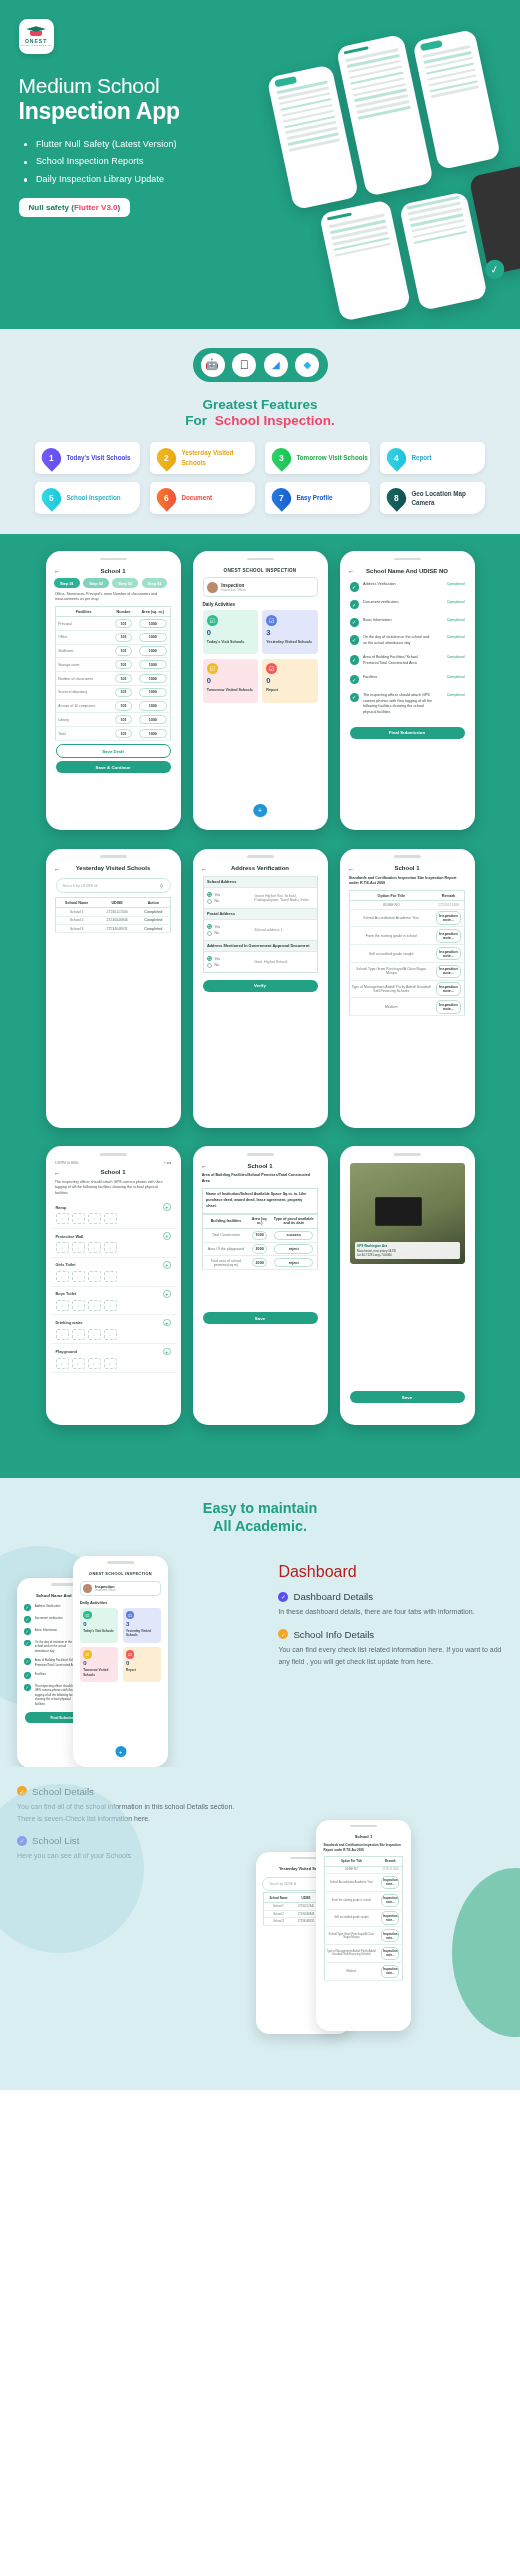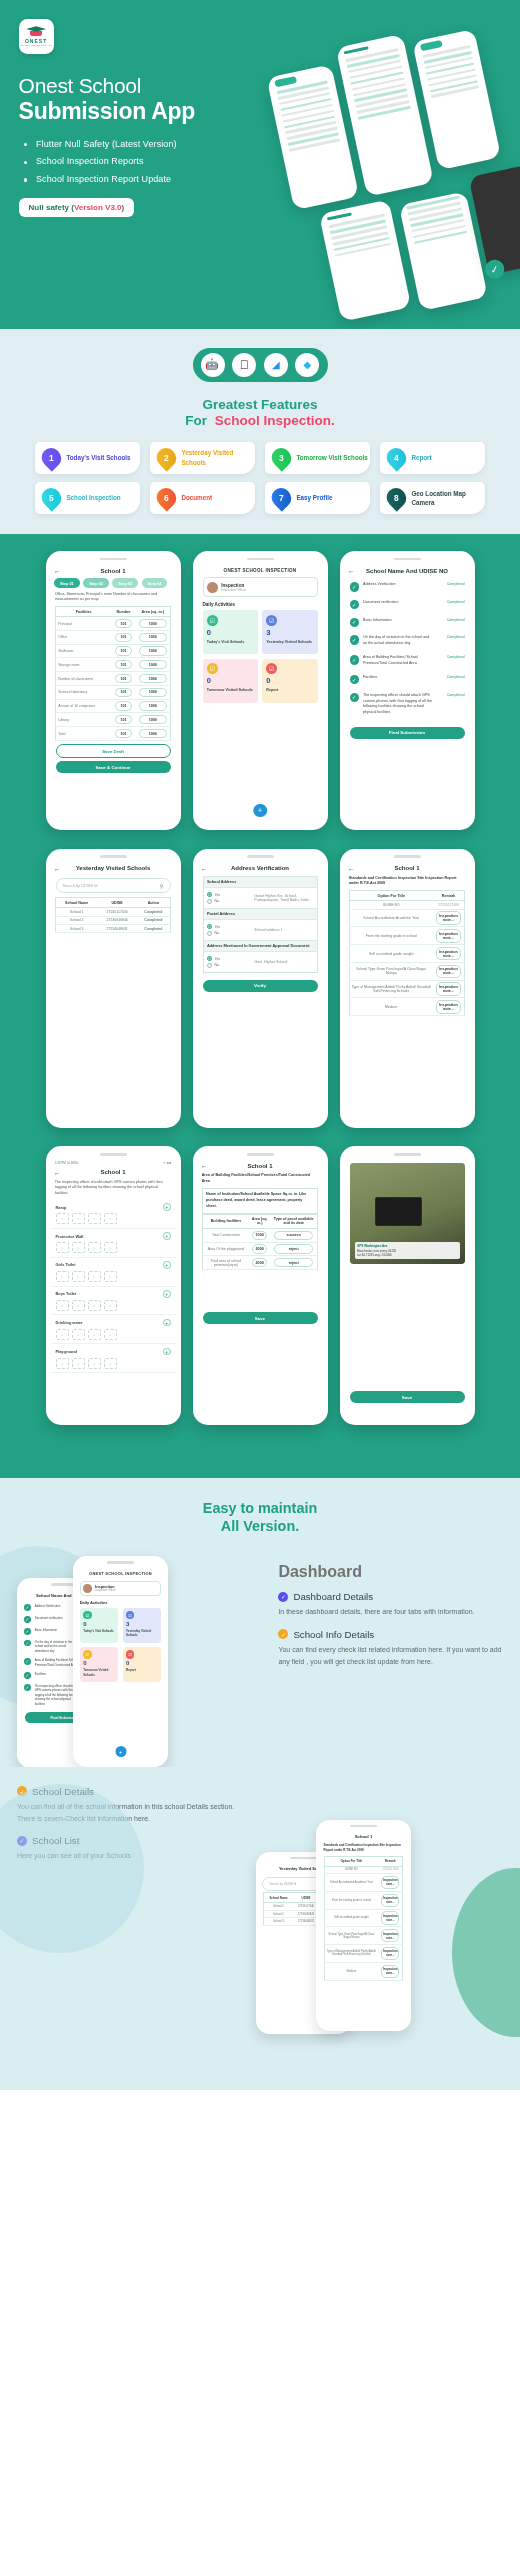--- a/index.html
+++ b/index.html
@@ -110,21 +110,21 @@
   .maintain{background:#d9eef1;padding:22px 0 0;position:relative;overflow:hidden}
   .maintain h2{text-align:center;font-size:14.4px;font-weight:700;color:#1fa083}
   .maintain h2 .l2{display:block;margin-top:2.5px}
   .blob{position:absolute;background:#b6dfe3;border-radius:50%;opacity:.55}
 
   .dash-sec{display:flex;gap:8.4px;padding:22px 17px 0;position:relative}
   .dash-phones{position:relative;width:253px;height:211px}
   .mini{width:95px;height:190px;background:#fff;border-radius:13.5px;box-shadow:0 5px 13.5px rgba(0,0,0,.14);padding:4.2px 3.4px;position:absolute;overflow:hidden}
   .mini .scr{font-size:3.4px}
   .info{flex:1;padding-top:6.8px}
-  .info h3{font-size:16px;font-weight:700;color:#737373;margin-bottom:10px}
+  .info h3{font-size:16px;font-weight:400;color:#b91c1c;margin-bottom:10px}
   .irow{display:flex;align-items:center;gap:5px;margin-bottom:4.2px}
   .ic{width:10px;height:10px;border-radius:50%;display:flex;align-items:center;justify-content:center;color:#fff;font-size:6px;flex:0 0 auto}
   .ih{font-size:9.7px;font-weight:400;color:#36424a}
   .ip{font-size:7px;line-height:1.65;color:#5d6a72;margin:0 0 11px 0}
 
   .schools-sec{background:#d9eef1;padding:18.6px 17px 25px;position:relative;overflow:hidden}
   .schools-sec h3{font-size:16px;font-weight:700;color:#4cc3a5;margin-bottom:10px}
   .sch-wrap{display:flex;gap:10px}
   .sch-text{width:237px}
   .sch-phones{flex:1;position:relative;height:279px}
@@ -200,30 +200,30 @@
 
     <div class="logo-box">
       <div class="cap">
         <div class="cap-top"></div>
           <div class="cap-body"></div>
       </div>
       <div class="logo-word">ONEST</div>
       <div class="logo-sub">SCHOOL INSPECTION APP</div>
     </div>
 
-    <div class="hero-title1">Onest School</div>
-    <div class="hero-title2">Submission App</div>
+    <div class="hero-title1">Medium School</div>
+    <div class="hero-title2">Inspection App</div>
 
     <ul class="bullets">
       <li>Flutter Null Safety (Latest Version)</li>
       <li>School Inspection Reports</li>
-      <li>School Inspection Report Update</li>
+      <li>Daily Inspection Library Update</li>
     </ul>
 
-    <div class="badge"><span>Null safety (</span><span class="ver">Version V3.0</span><span>)</span></div>
+    <div class="badge"><span>Null safety (</span><span class="ver">Flutter V3.0</span><span>)</span></div>
   </section>
 
   <section class="features">
     <div class="os-pill">
       <div class="os-ic">
           <span style="color:#8bc34a;font-size:11px">🤖</span>
         </div>
       <div class="os-ic">
           <span style="color:#111;font-size:12px"></span>
         </div>
@@ -795,21 +795,21 @@
           </div>
         </div>
         <div class="btn" style="margin-top:127px">Save</div>
       </div>
         </div>
     </div>
   </section>
 
   <section class="maintain">
     <div class="blob" style="width:161px;height:161px;left:-42px;top:68px"></div>
-    <h2><span>Easy to maintain</span><span class="l2">All Version.</span></h2>
+    <h2><span>Easy to maintain</span><span class="l2">All Academic.</span></h2>
 
     <div class="dash-sec">
       <div class="dash-phones">
         <div class="mini" style="left:0;top:22px">
             <div class="notch"></div>
             <div class="scr">
           <div class="appbar c">
                 <div class="t" style="font-size:4.2px">School Name And UDISE NO</div>
               </div>
           <div id="ck-list2">

